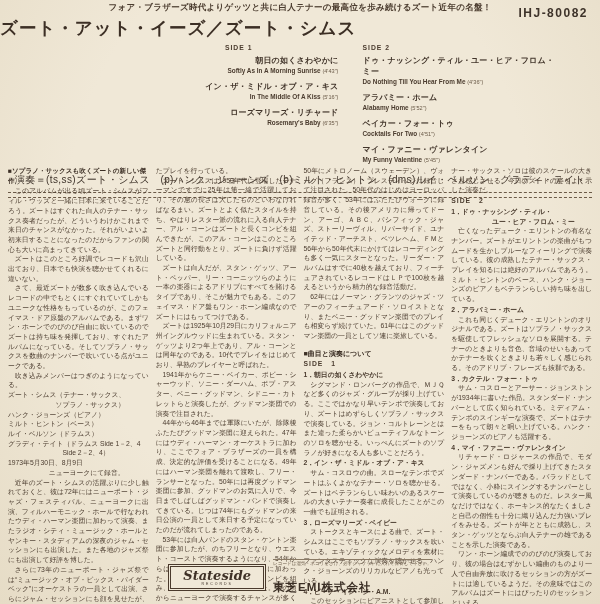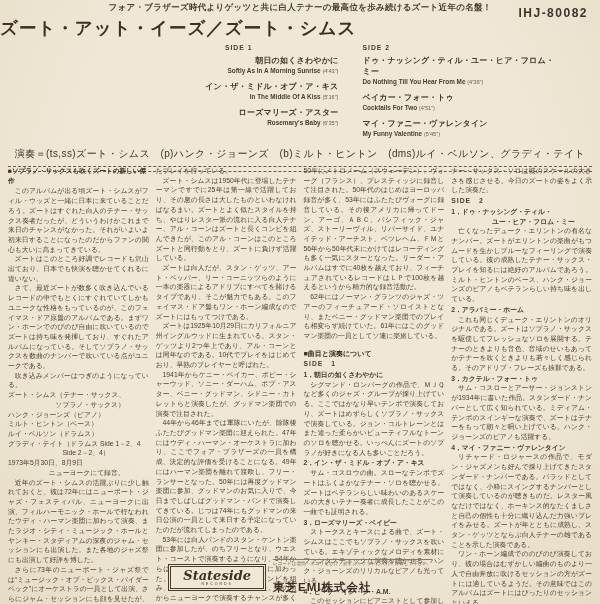--- a/index.html
+++ b/index.html
@@ -84,29 +84,33 @@
       <div class="side-label">SIDE 1</div>
       <div class="track">
         <div class="jp">朝日の如くさわやかに</div>
         <div class="en"><span>Softly As In A Morning Sunrise</span> <span class="time">(4'43")</span></div>
       </div>
       <div class="track">
         <div class="jp">イン・ザ・ミドル・オブ・ア・キス</div>
         <div class="en"><span>In The Middle Of A Kiss</span> <span class="time">(5'16")</span></div>
       </div>
       <div class="track">
-        <div class="jp">ローズマリーズ・アスター</div>
+        <div class="jp">ローズマリーズ・リチャード</div>
         <div class="en"><span>Rosemary's Baby</span> <span class="time">(6'35")</span></div>
       </div>
     </div>
     <div class="side2">
       <div class="side-label">SIDE 2</div>
       <div class="track">
         <div class="jp">ドゥ・ナッシング・ティル・ユー・ヒア・フロム・ミー</div>
         <div class="en"><span>Do Nothing Till You Hear From Me</span> <span class="time">(4'36")</span></div>
+      </div>
+      <div class="track">
+        <div class="jp">アラバミー・ホーム</div>
+        <div class="en"><span>Alabamy Home</span> <span class="time">(5'52")</span></div>
       </div>
       <div class="track">
         <div class="jp">ベイカー・フォー・トゥ</div>
         <div class="en"><span>Cocktails For Two</span> <span class="time">(4'51")</span></div>
       </div>
       <div class="track">
         <div class="jp">マイ・ファニー・ヴァレンタイン</div>
         <div class="en"><span>My Funny Valentine</span> <span class="time">(5'45")</span></div>
       </div>
     </div>

